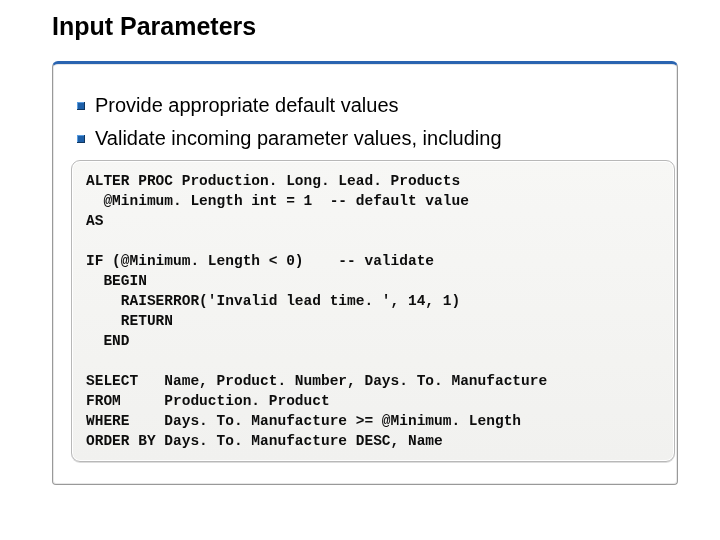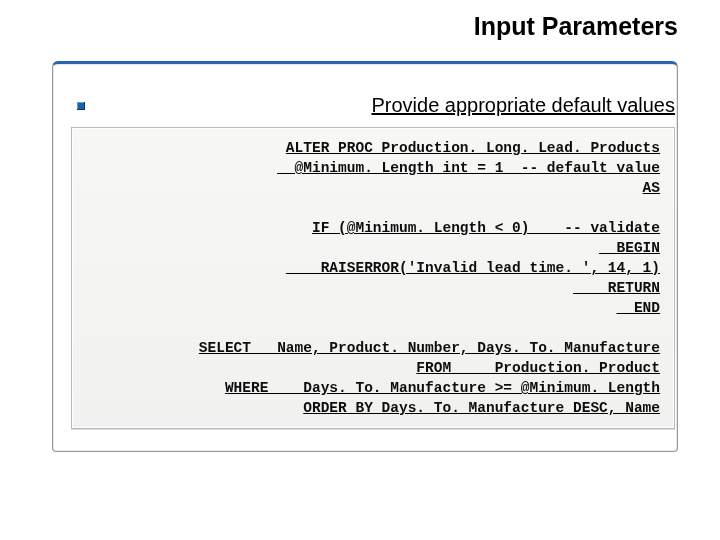--- a/index.html
+++ b/index.html
@@ -1,15 +1,15 @@
 <!DOCTYPE html>
 <html><head>
 <meta charset="utf-8">
 <style>
-  * { box-sizing: border-box; margin: 0; padding: 0; text-align: right; }
+  * { box-sizing: border-box; margin: 0; padding: 0; }
   body {
     width: 720px;
     height: 540px;
     background: #fff;
     font-family: Arial, Helvetica, sans-serif;
     padding: 12px 42px 12px 52px;
     color: #000;
   }
   .title {
     font-size: 25px;
@@ -17,21 +17,20 @@
     margin-bottom: 20px;
   }
   .frame-outer {
     border: 1px solid #999;
     border-top: 3px solid #2a64b0;
     border-radius: 6px 6px 4px 4px;
     background: #fff;
     padding: 28px 2px 14px 18px;
     position: relative;
     box-shadow: inset 0 0 0 1px #e7e7e7;
-    text-decoration: underline;
   }
   .bullets {
     list-style: none;
     margin-bottom: 8px;
   }
   .bullets li {
     position: relative;
     padding-left: 24px;
     font-size: 20px;
     line-height: 1.35;
@@ -43,21 +42,21 @@
     left: 6px;
     top: 10px;
     width: 8px;
     height: 8px;
     background: #1d5fa8;
     box-shadow: inset -1px -1px 0 #10365f, inset 1px 1px 0 #5a9de0;
   }
   .code-box {
     border: 1px solid #b8b8b8;
     background: linear-gradient(#f7f7f5, #f1f1ef);
-    border-radius: 0;
+    border-radius: 9px;
     padding: 10px 14px;
     font-family: "Courier New", Courier, monospace;
     font-size: 14.5px;
     font-weight: bold;
     line-height: 1.38;
     color: #0d0d0d;
     white-space: pre;
     margin-bottom: 8px;
     box-shadow: 0 1px 0 #ddd, inset 0 0 0 1px #fff;
     overflow: hidden;
@@ -65,20 +64,21 @@
 </style>
 </head>
 <body>
 
 <h1 class="title">Input Parameters</h1>
 
 <div class="frame-outer">
 
   <ul class="bullets">
     <li>Provide appropriate default values</li>
+    <li>Validate incoming parameter values, including</li>
   </ul>
 
   <div class="code-box">ALTER PROC Production. Long. Lead. Products
   @Minimum. Length int = 1  -- default value
 AS
 
 IF (@Minimum. Length &lt; 0)    -- validate
   BEGIN
     RAISERROR('Invalid lead time. ', 14, 1)
     RETURN

